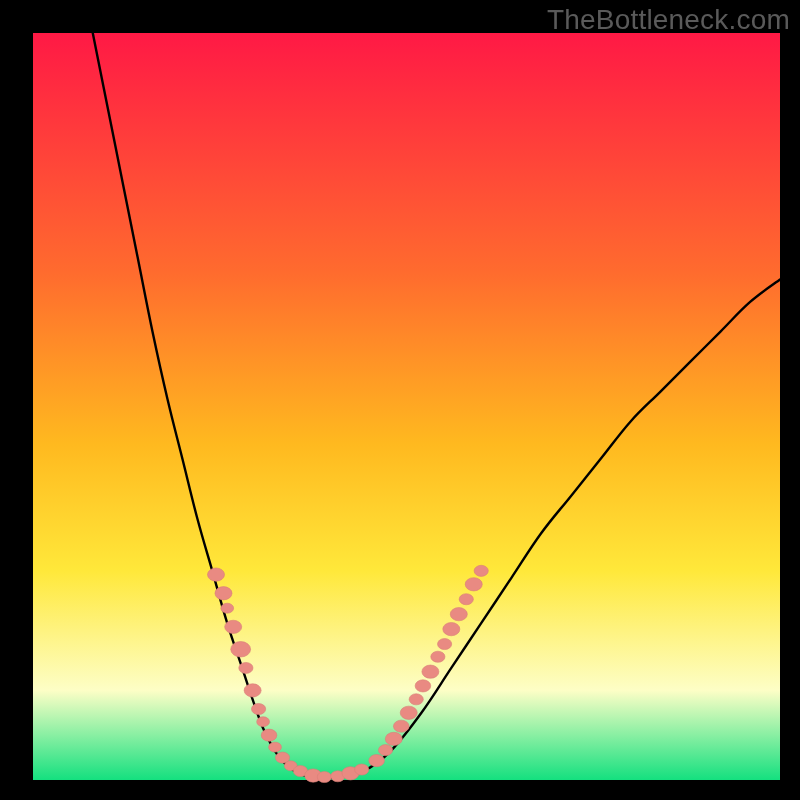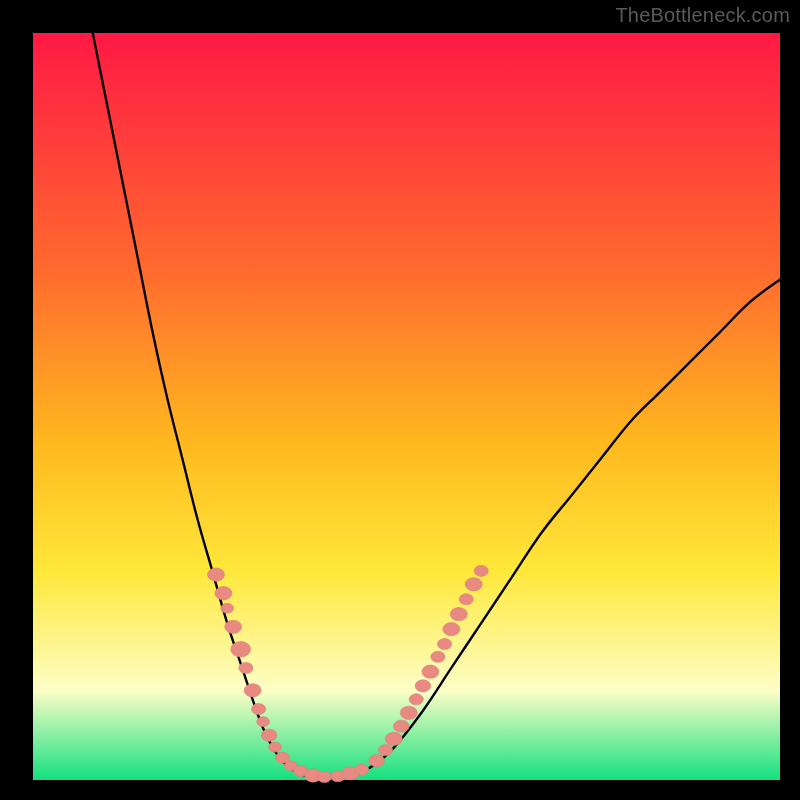--- a/index.html
+++ b/index.html
@@ -15,21 +15,21 @@
     position: relative;
     width: 800px;
     height: 800px;
     background: #000;
   }
   .watermark {
     position: absolute;
     top: 4px;
     right: 10px;
     color: #5a5a5a;
-    font-size: 20px;
+    font-size: 28px;
     font-weight: 400;
     letter-spacing: 0.2px;
     z-index: 10;
   }
   svg.plot {
     position: absolute;
     left: 0;
     top: 0;
   }
 </style>

